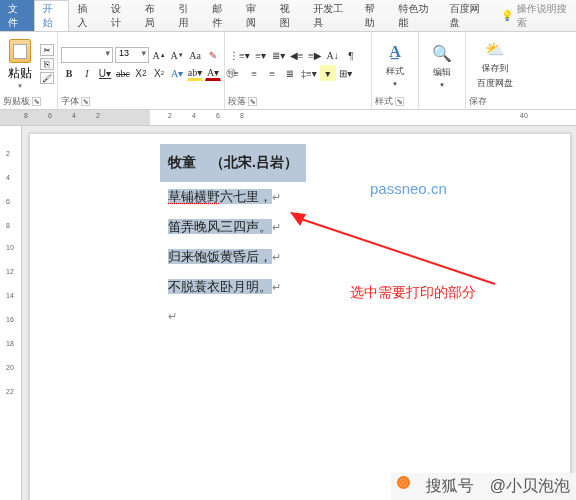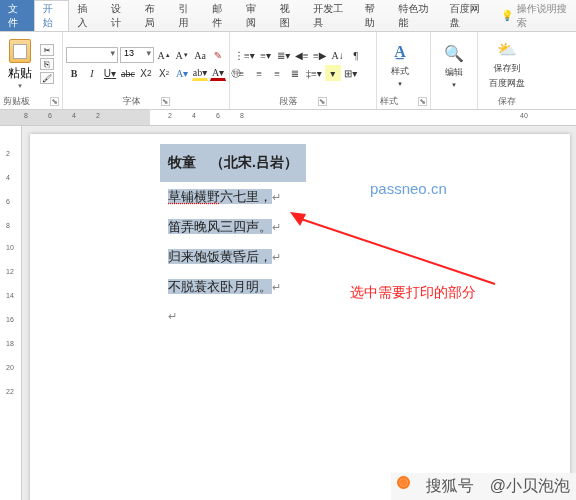--- a/index.html
+++ b/index.html
@@ -6,21 +6,21 @@
 body{width:576px;height:500px;overflow:hidden;background:#fff;font-size:10px;position:relative}
 .title-bar{height:32px;background:linear-gradient(#fafafa,#f3f3f3);display:flex;align-items:stretch;border-bottom:1px solid #d0d0d0}
 .file-tab,.tab{padding:4px 8px;color:#444;font-size:10px;display:flex;align-items:center;cursor:pointer}
 .file-tab{background:#4a7ebb;color:#fff}
 .tab.active{background:#fff;color:#4a7ebb;border:1px solid #d0d0d0;border-bottom:none}
 .help-box{margin-left:auto;display:flex;align-items:center;padding:0 8px;color:#888;font-size:10px}
 .help-box .lamp{color:#f0a030;margin-right:3px}
 .ribbon{height:78px;background:#fff;display:flex;border-bottom:1px solid #d0d0d0}
 .group{border-right:1px solid #e0e0e0;display:flex;flex-direction:column;padding:2px 3px 0}
 .group-body{flex:1;display:flex;align-items:center}
-.group-label{font-size:9px;color:#666;text-align:center;padding:1px 0;display:flex;justify-content:center;align-items:center;gap:20px}
+.group-label{font-size:9px;color:#666;text-align:center;padding:1px 0;display:flex;justify-content:flex-start;align-items:center;gap:2px}
 .paste-col{display:flex;flex-direction:column;align-items:center;width:34px}
 .paste-icon{width:22px;height:24px;background:linear-gradient(#f8d898,#f4c060);border:1px solid #d09030;border-radius:2px;position:relative}
 .paste-icon:after{content:"";position:absolute;top:4px;left:3px;right:3px;bottom:3px;background:#fff;border:1px solid #aaa}
 .small-btns{display:flex;flex-direction:column;gap:2px;margin-left:3px}
 .sbtn{width:14px;height:12px;border:1px solid #bbb;background:#fafafa;font-size:8px;line-height:12px;text-align:center}
 .font-rows{display:flex;flex-direction:column;gap:2px;width:160px}
 .font-row{display:flex;gap:2px;align-items:center}
 .font-sel{height:16px;border:1px solid #bbb;background:#fff;font-size:9px;padding:0 12px 0 3px;position:relative;flex:1}
 .font-sel:after{content:"▾";position:absolute;right:2px;color:#666}
 .fsize{width:34px;flex:none}

